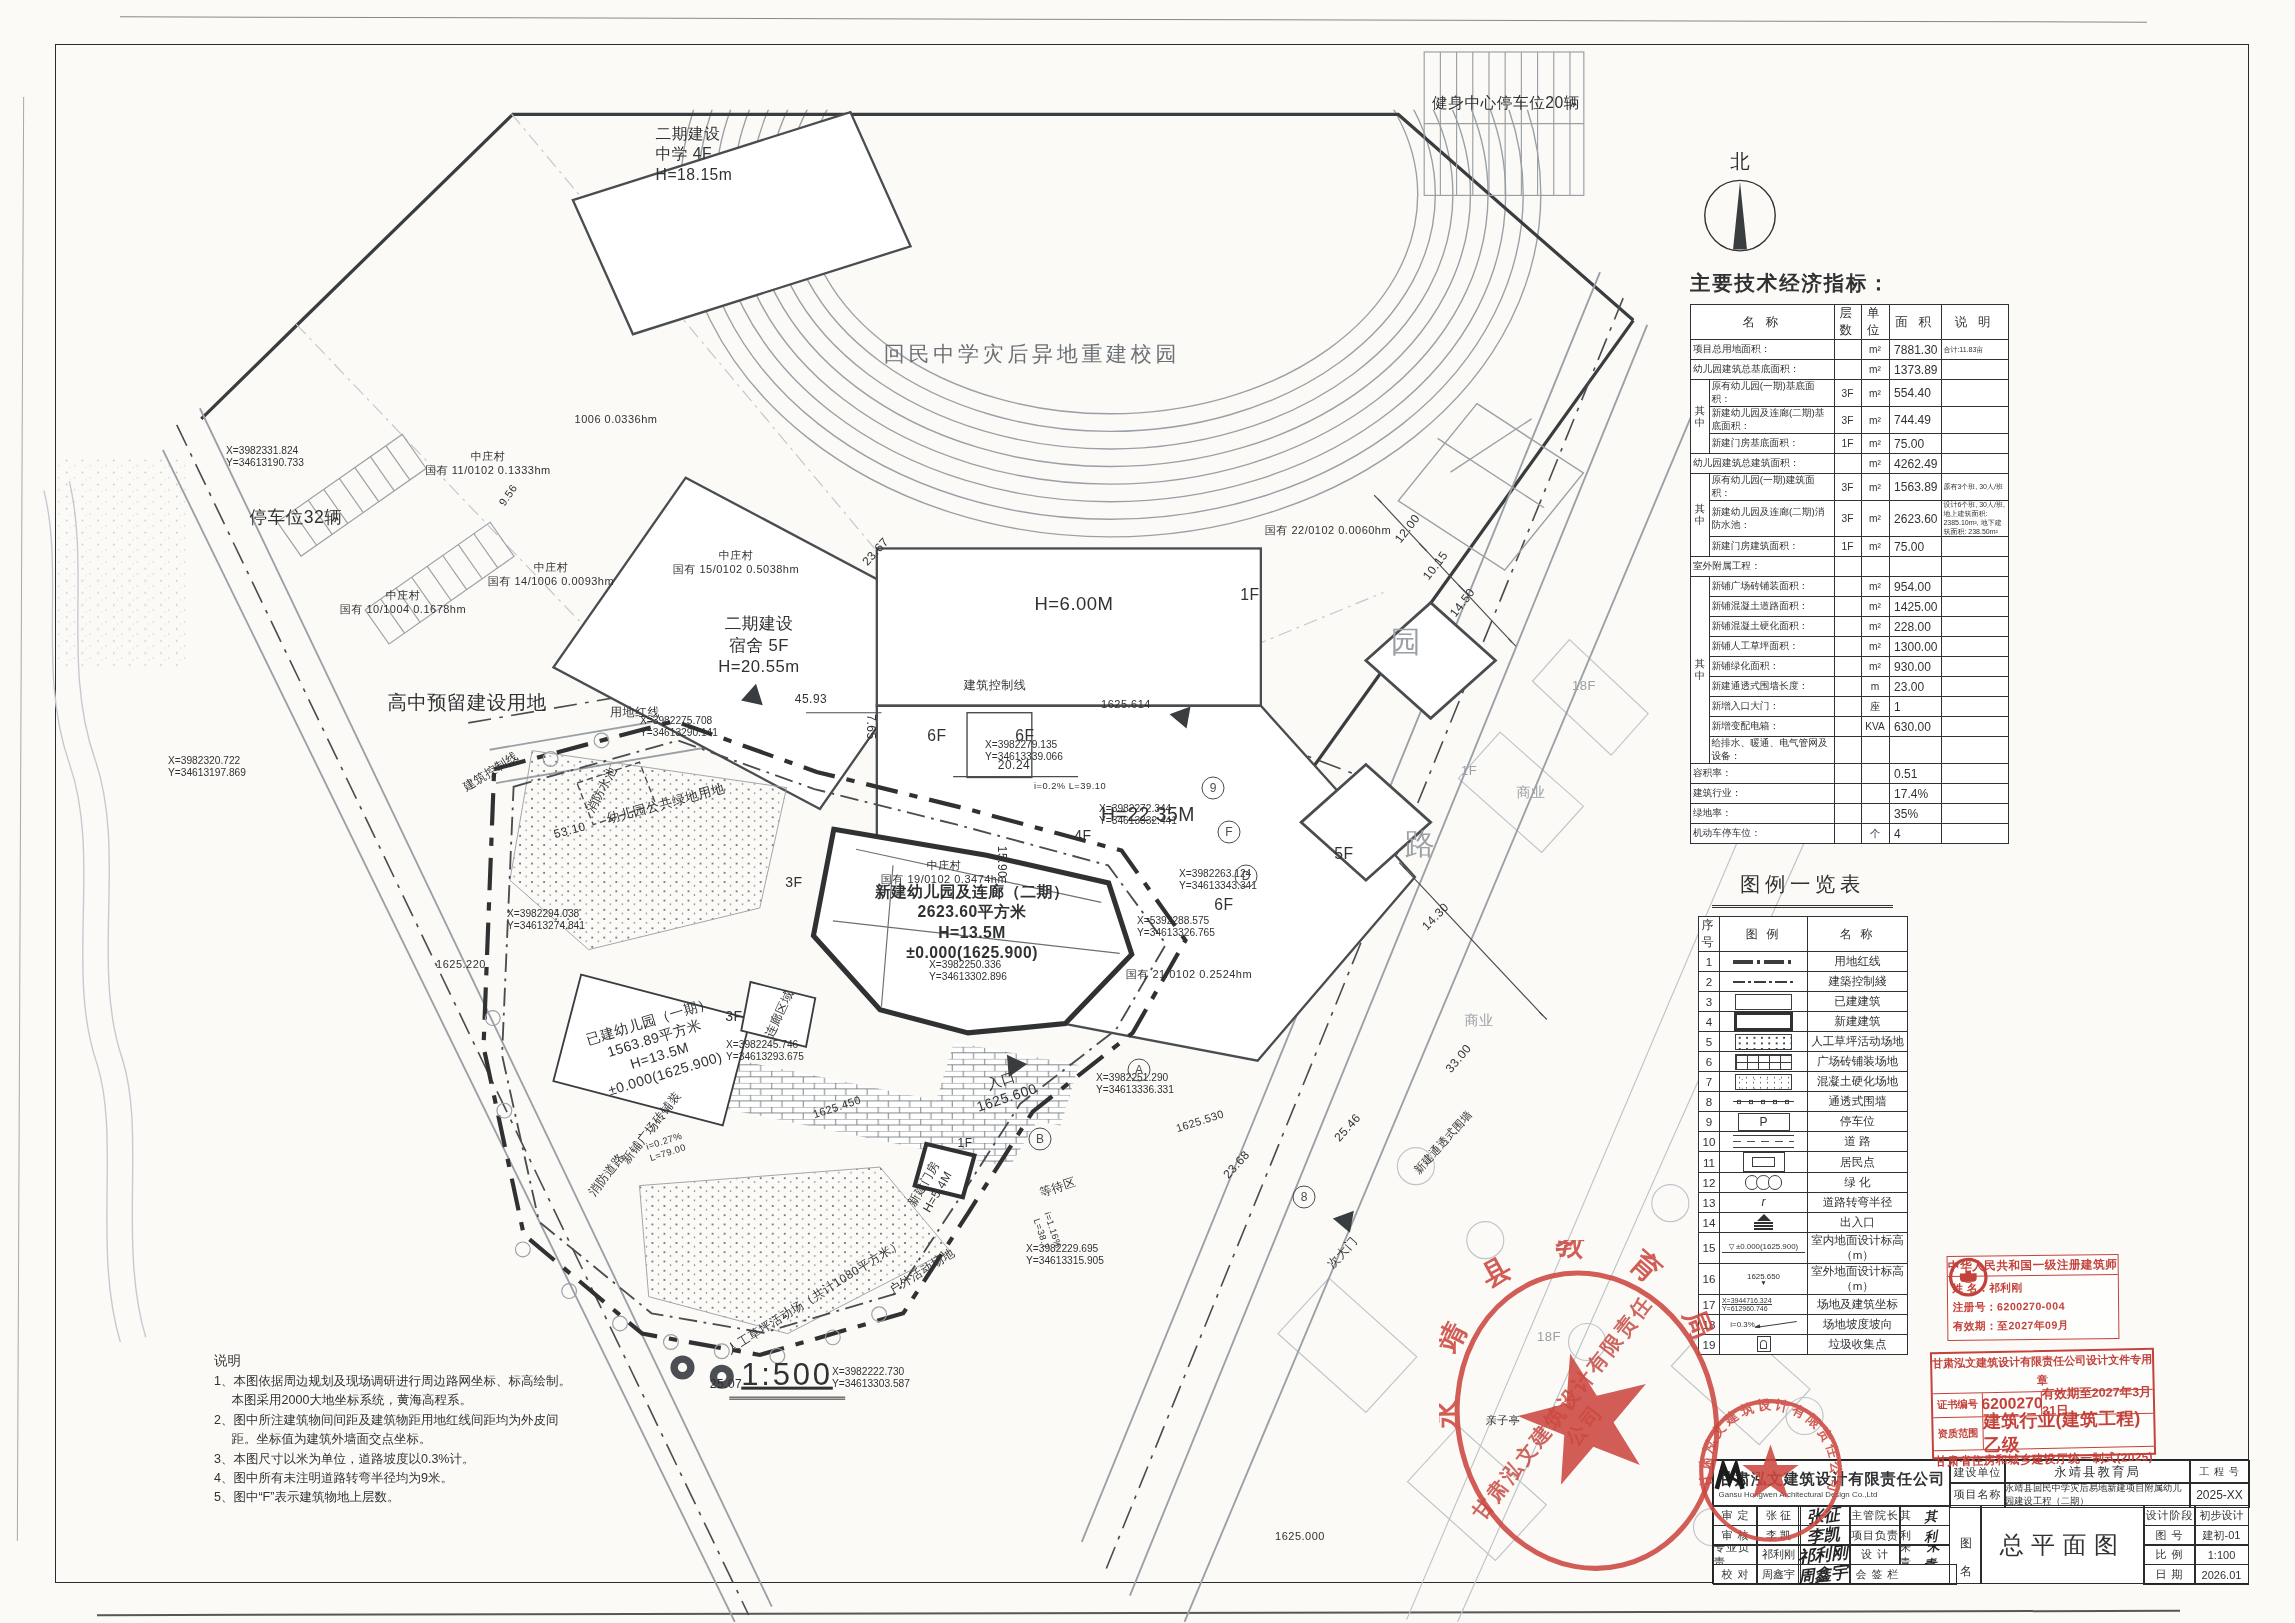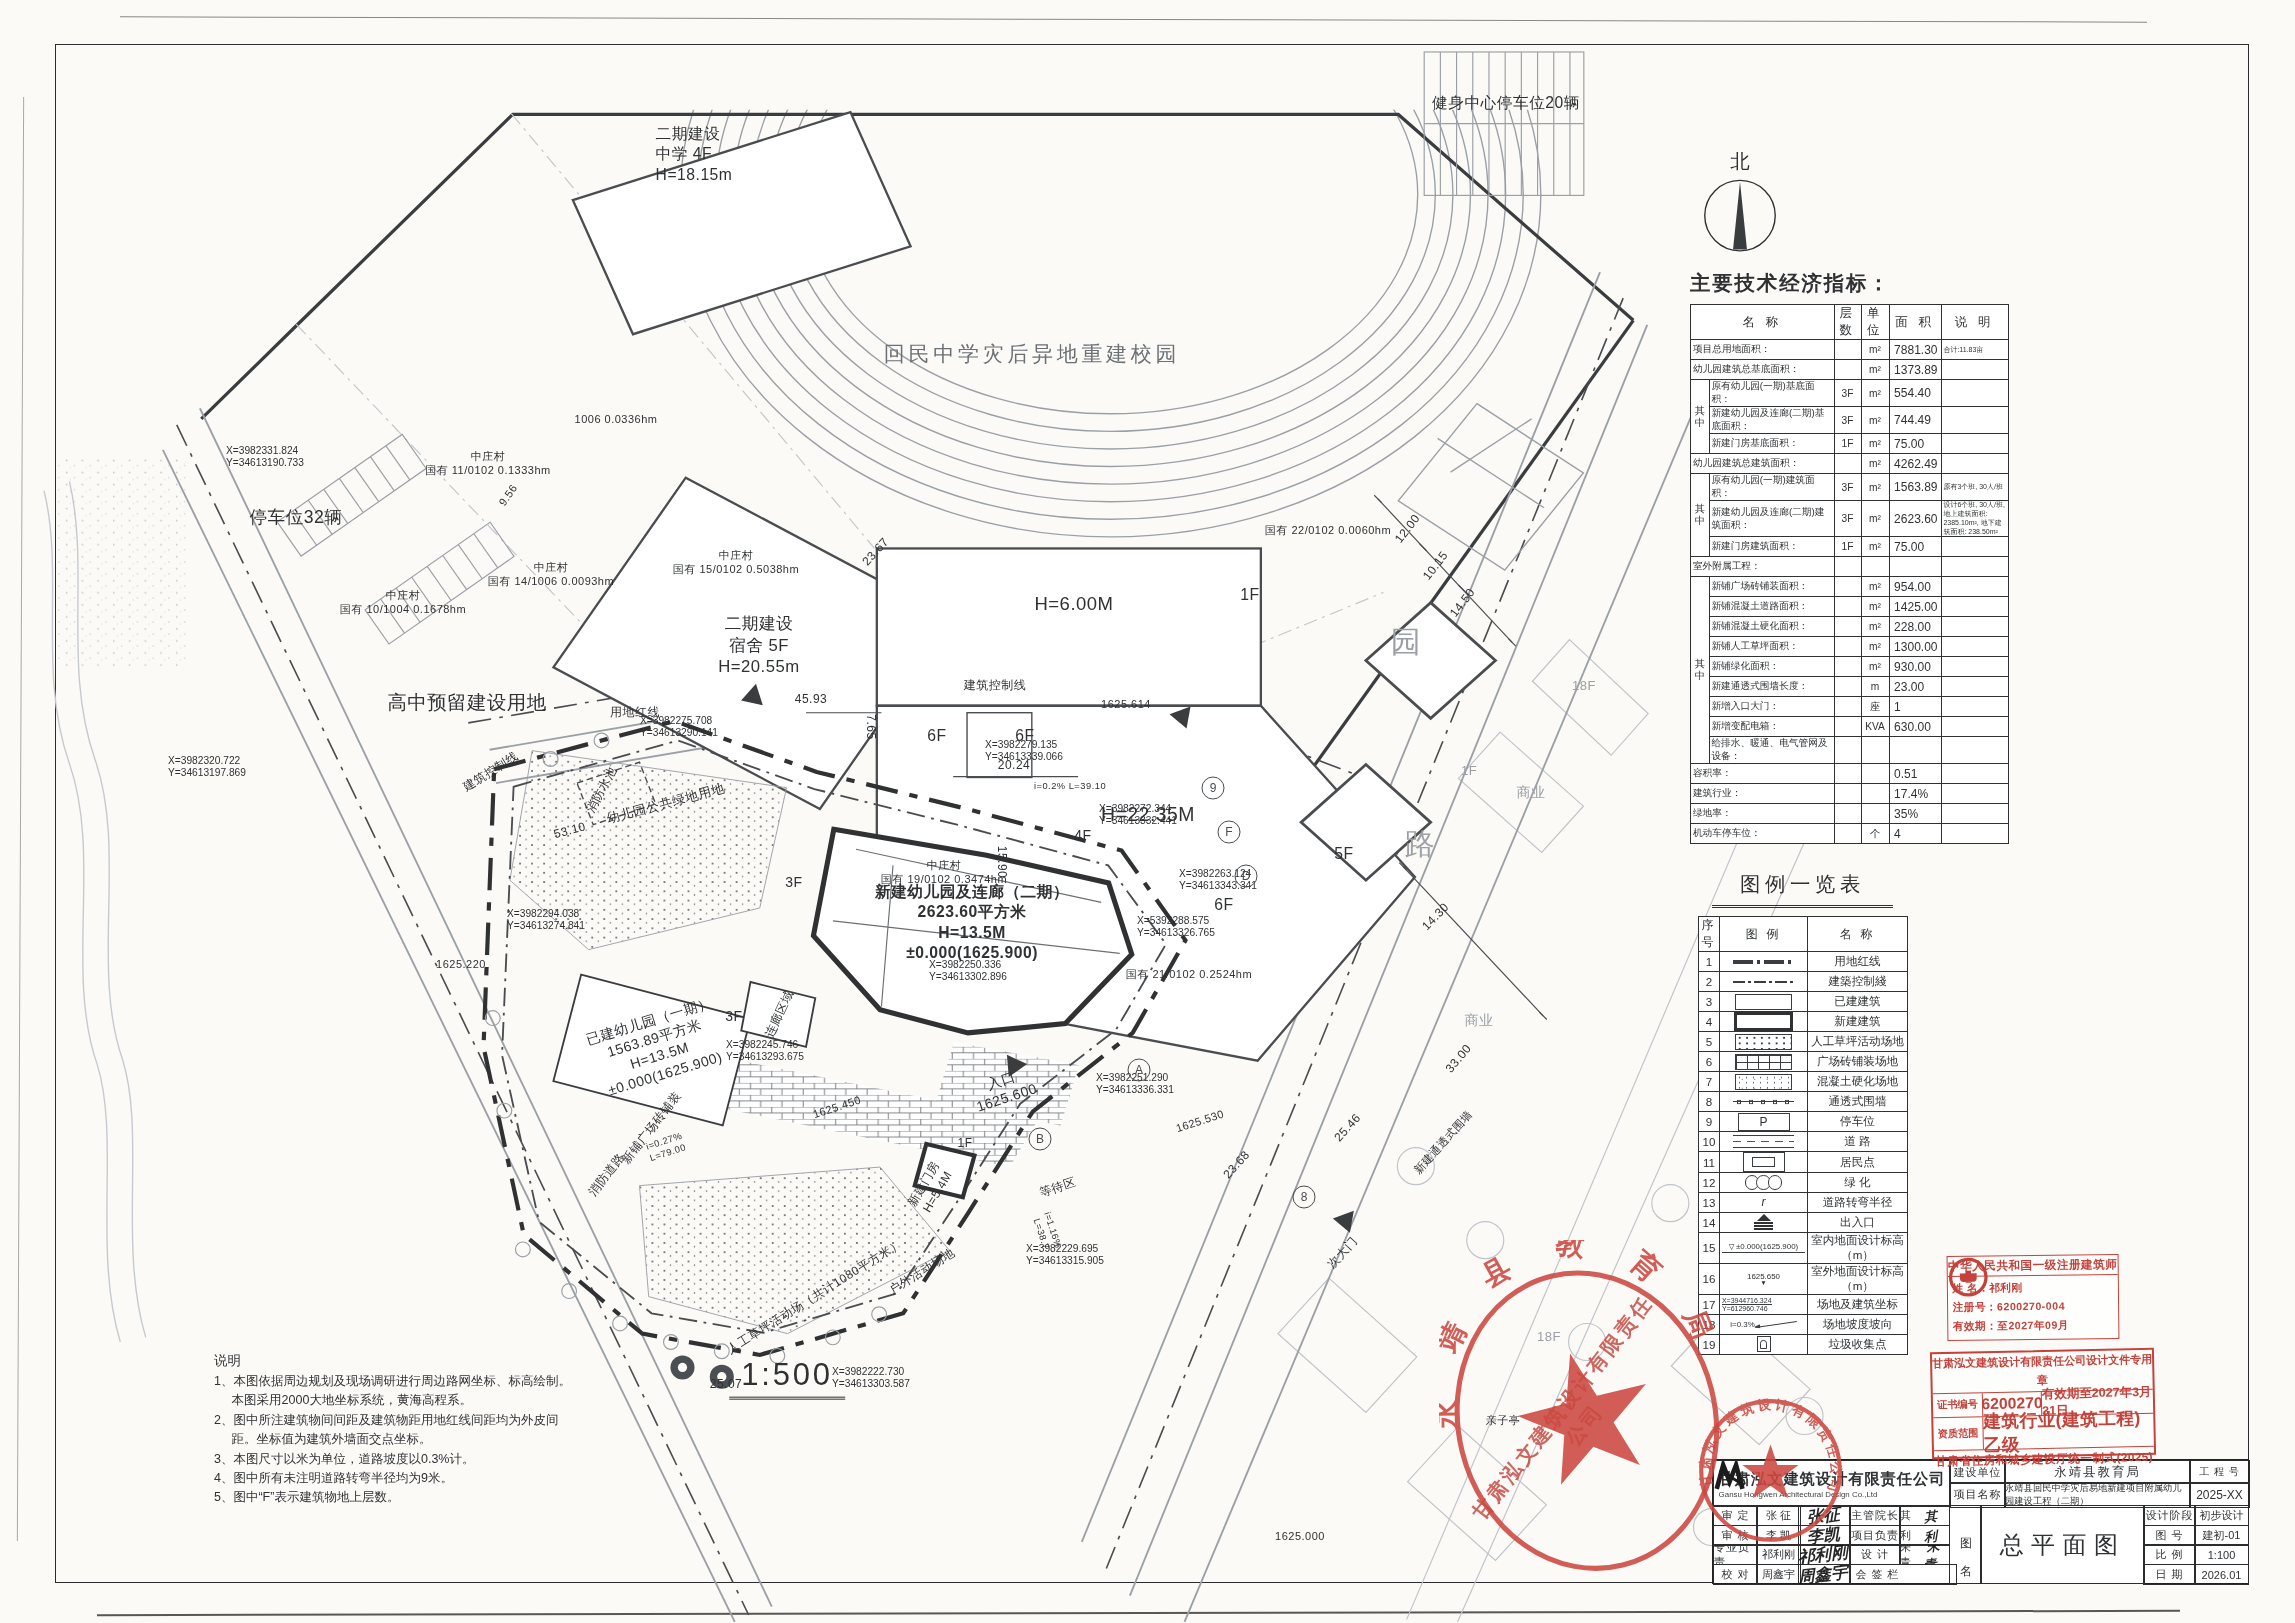--- a/index.html
+++ b/index.html
@@ -14,21 +14,21 @@
   
   .lbl{position:absolute;transform:translate(-50%,-50%);white-space:pre-line;text-align:center;
        color:#2f3133;line-height:1.3;letter-spacing:0.5px;z-index:5;}
   .lbl.g{color:#9aa0a6;}
   .lbl.gd{color:#6b7075;}
   .lbl.coord{text-align:left;line-height:1.15;letter-spacing:0;}
   .bubble{position:absolute;width:21px;height:21px;border:1.4px solid #4a4d50;border-radius:50%;
           transform:translate(-50%,-50%);font-size:12px;line-height:20.4px;text-align:center;color:#4a4d50;z-index:5;}
   
   #scale-label{position:absolute;left:787px;top:1378px;transform:translate(-50%,-50%);
-       font-size:31px;letter-spacing:2.8px;color:#2f3133;border-bottom:3.2px double #2f3133;padding:0 12px 3.7px;}
+       font-size:31px;letter-spacing:2.8px;color:#2f3133;border-bottom:3.2px double #2f3133;padding:0 12px 3.7px;text-decoration:underline;}
   
   #notes{position:absolute;left:214px;top:1352px;width:454px;z-index:5;}
   #notes .nt{font-size:13.4px;margin-bottom:1.9px;}
   #notes .nl{font-size:12.5px;line-height:19.4px;}
   #notes .ind{padding-left:17.6px;}
   
   #north{position:absolute;left:1689px;top:139px;width:102px;height:130px;}
   #north text{font-size:42px;fill:#2f3133;}
   
   #econ{position:absolute;left:1690px;top:269px;width:317px;z-index:6;}
@@ -527,21 +527,21 @@
           <tr>
             <td class="qz-cell" rowspan="3">其
 中</td>
             <td class="name-cell">原有幼儿园(一期)建筑面积：</td>
             <td class="floors-cell">3F</td>
             <td class="unit-cell">m²</td>
             <td class="area-cell">1563.89</td>
             <td class="note-cell">原有3个班, 30人/班</td>
           </tr>
           <tr>
-            <td class="name-cell">新建幼儿园及连廊(二期)建筑面积：</td>
+            <td class="name-cell">新建幼儿园及连廊(二期)消防水池：</td>
             <td class="floors-cell">3F</td>
             <td class="unit-cell">m²</td>
             <td class="area-cell">2623.60</td>
             <td class="note-cell">设计6个班, 30人/班, 地上建筑面积: 2385.10m², 地下建筑面积: 238.50m²</td>
           </tr>
           <tr>
             <td class="name-cell">新建门房建筑面积：</td>
             <td class="floors-cell">1F</td>
             <td class="unit-cell">m²</td>
             <td class="area-cell">75.00</td>

